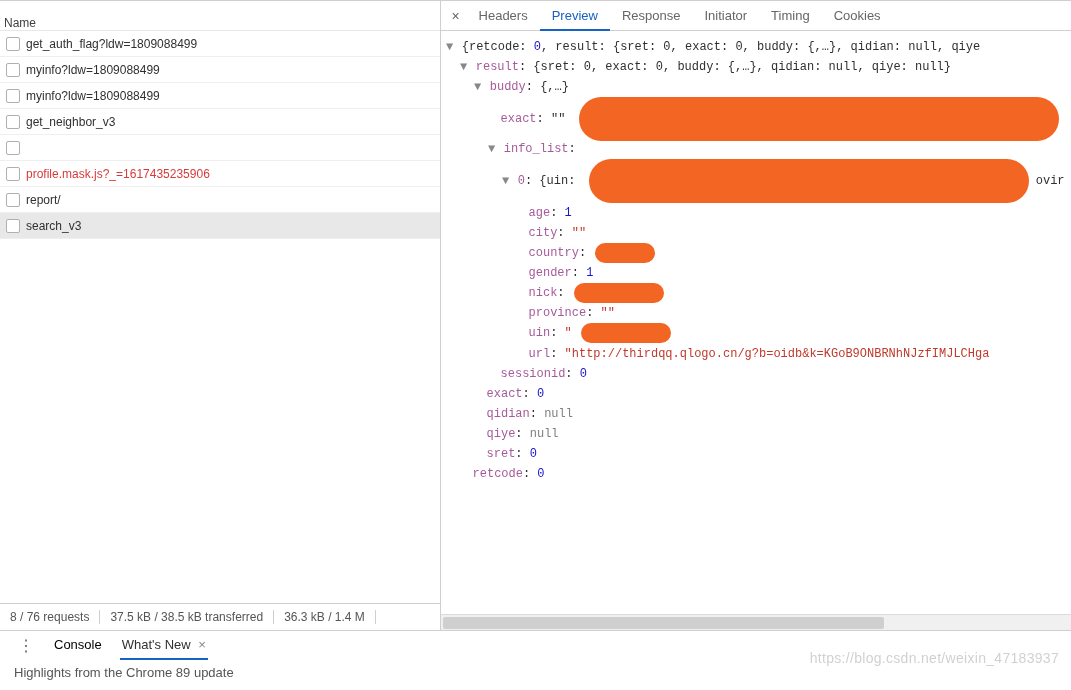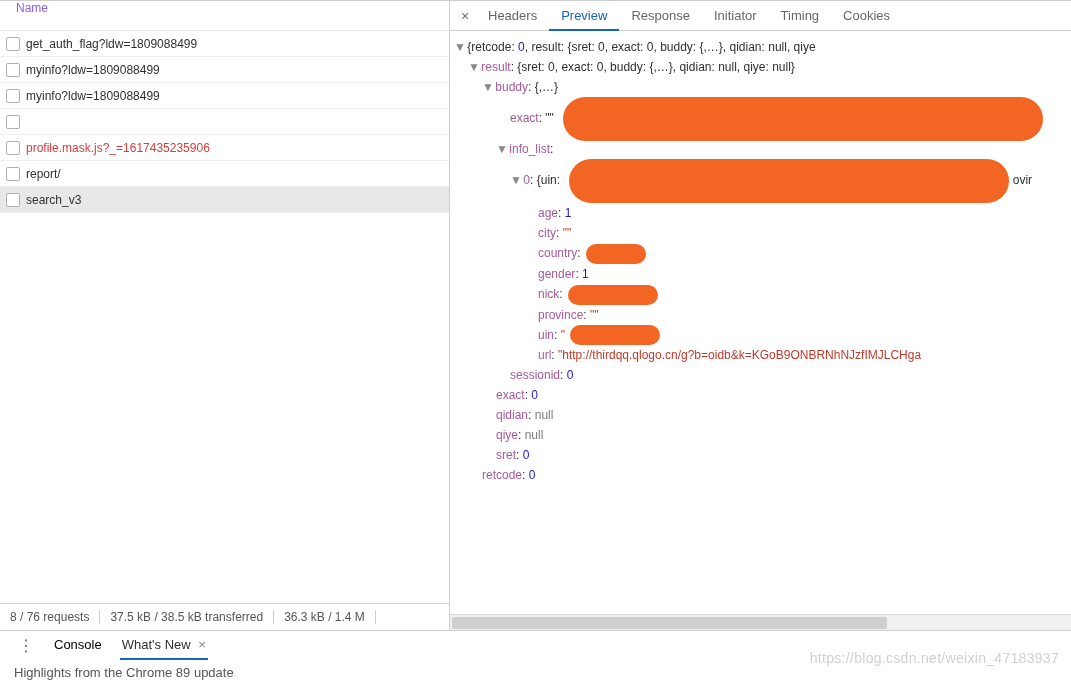--- a/index.html
+++ b/index.html
@@ -1,34 +1,34 @@
 <!DOCTYPE html>
 <html><head>
 <meta charset="utf-8">
 <style>
   * { box-sizing: border-box; margin: 0; padding: 0; }
   html, body { width: 1071px; height: 690px; font-family: "Segoe UI", Tahoma, sans-serif; font-size: 12px; color: #303030; overflow: hidden; background: #fff; }
   .container { display: flex; flex-direction: column; width: 1071px; height: 690px; }
   .main { display: flex; flex: 1 1 auto; min-height: 0; border-top: 1px solid #cfcfcf; }
   .left-pane { width: 450px; display: flex; flex-direction: column; border-right: 1px solid #cfcfcf; min-height: 0; }
-  .left-header { height: 30px; display:flex; align-items:flex-start; padding: 0 16px; border-bottom: 1px solid #e8e8e8; color:#8b5cf6; }
+  .left-header { height: 30px; display:flex; align-items:flex-end; padding: 0 4px; border-bottom: 1px solid #e8e8e8; color:#404040; }
   .request-list { flex: 1 1 auto; overflow-y: auto; }
   .req-row { display:flex; align-items:center; height: 26px; padding: 0 6px; border-bottom: 1px solid #efefef; cursor: default; }
   .req-row.selected { background: #e8e8e8; }
   .req-row .icon { width: 14px; height: 14px; border: 1px solid #b0b0b0; border-radius: 2px; margin-right: 6px; background:#fff; }
   .req-row.red .label { color: #d63b3b; }
   .left-status { height: 27px; border-top: 1px solid #cfcfcf; display:flex; align-items:center; padding:0 10px; color:#555; gap: 0; margin-top: 46px; }
   .left-status .cell { padding: 0 10px; border-right: 1px solid #cfcfcf; }
   .left-status .cell:first-child { padding-left:0; }
   .right-pane { flex: 1 1 auto; display:flex; flex-direction:column; min-width:0; }
   .tabs { height: 30px; display:flex; align-items:center; border-bottom: 1px solid #cfcfcf; padding-left: 4px; }
   .close-x { width: 22px; text-align:center; color:#666; font-size:14px; cursor:pointer; }
   .tab { padding: 0 12px; height: 30px; line-height: 30px; color: #666; cursor:pointer; font-size: 13px; }
   .tab.active { color: #1760c4; border-bottom: 2px solid #1760c4; }
-  .preview { flex:1 1 auto; overflow: auto; padding: 6px 20px 6px 4px; font-family: Liberation Sans, sans-serif; font-size: 12px; line-height: 20px; white-space: nowrap; position: relative; }
+  .preview { flex:1 1 auto; overflow: auto; padding: 6px 20px 6px 4px; font-family: Liberation Mono, monospace; font-size: 12px; line-height: 20px; white-space: nowrap; position: relative; }
   .pv-line { white-space: nowrap; }
   .toggle { color: #888; cursor: pointer; display:inline-block; width: 10px; text-align:center; }
   .key { color: #a75a9b; }  
   .num { color: #1a17c5; }
   .str { color: #c0392b; }
   .plain { color: #303030; }
   .null { color: #808080; }
   .redact { display:inline-block; background:#f26522; border-radius: 14px; height:20px; vertical-align:middle; }
   .redact.big { height: 44px; border-radius: 22px; }
   .hscroll { height: 16px; background:#f0f0f0; border-top:1px solid #dcdcdc; position:relative; }
@@ -63,20 +63,24 @@
           <div class="req-row">
             <span class="icon"></span>
             <span class="label">myinfo?ldw=1809088499</span>
           </div>
           <div class="req-row">
             <span class="icon"></span>
             <span class="label">myinfo?ldw=1809088499</span>
           </div>
           <div class="req-row">
             <span class="icon"></span>
+            <span class="label">get_neighbor_v3</span>
+          </div>
+          <div class="req-row">
+            <span class="icon"></span>
           </div>
           <div class="req-row red">
             <span class="icon"></span>
             <span class="label">profile.mask.js?_=1617435235906</span>
           </div>
           <div class="req-row">
             <span class="icon"></span>
             <span class="label">report/</span>
           </div>
           <div class="req-row selected">

